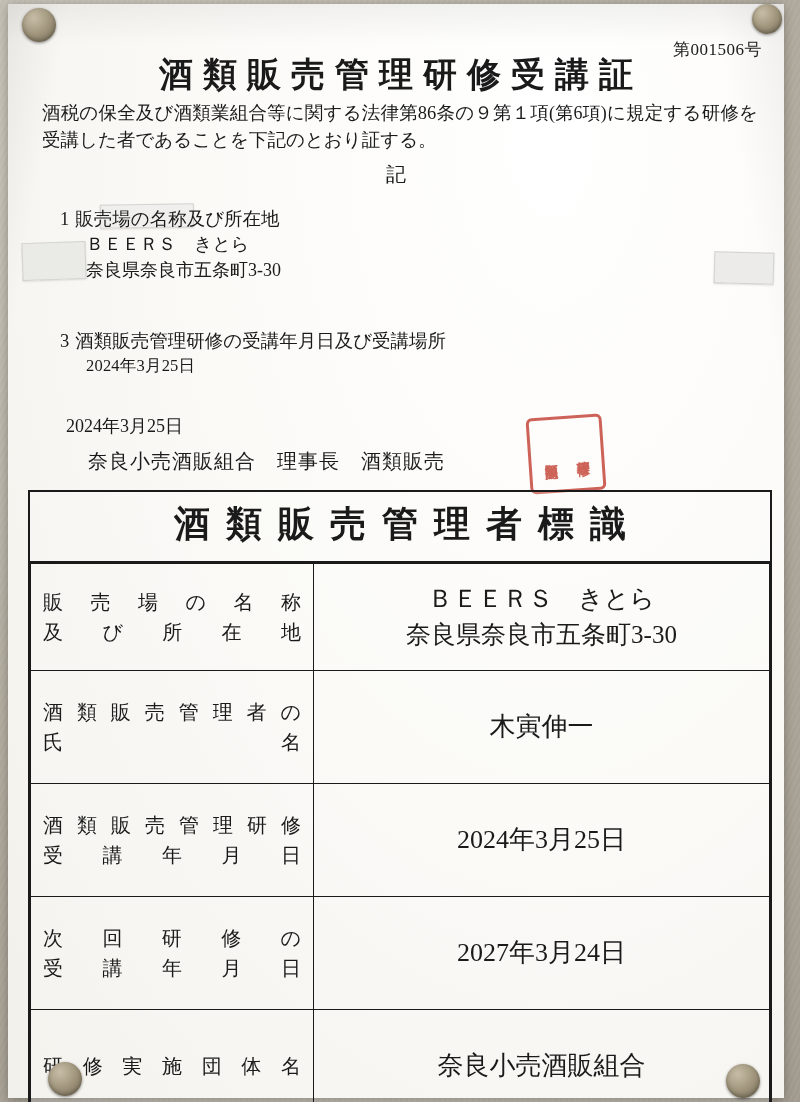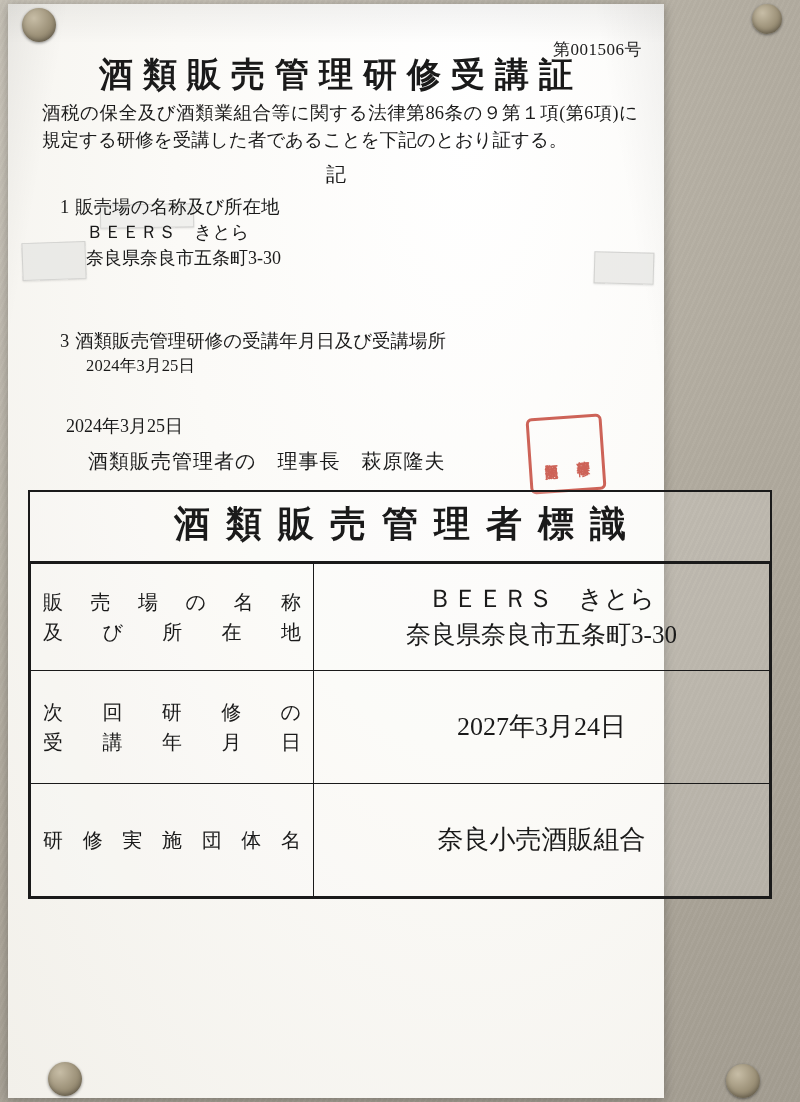--- a/index.html
+++ b/index.html
@@ -30,21 +30,21 @@
     background:
       repeating-linear-gradient(115deg, rgba(255,255,255,0.035) 0 2px, rgba(0,0,0,0.02) 2px 5px);
     opacity:.7;
   }
 
   
   #paper {
     position: absolute;
     left: 8px;
     top: 4px;
-    width: 656px;
+    width: 776px;
     height: 1094px;
     background:
       radial-gradient(ellipse at 70% 12%, #ffffff 0%, #fbfaf7 45%, #f2f0ea 100%);
     box-shadow: 0 2px 10px rgba(0,0,0,0.28);
   }
   #paper::before{
     
     content:"";
     position:absolute;
     inset:0;
@@ -120,21 +120,21 @@
     font-size: 18.5px;
     line-height: 1.42;
   }
   .item .num { margin-right: 6px; }
   .item .sub {
     display: block;
     padding-left: 26px;
     font-size: 18px;
   }
   .item .sub.small { font-size: 16.5px; letter-spacing: .2px; }
-  #item1 { top: 190px; }
+  #item1 { top: 202px; }
   #item2 { top: 264px; }
   #item3 { top: 324px; }
 
   #date-line {
     position: absolute;
     left: 58px;
     top: 410px;
     font-size: 18px;
   }
   #issuer-line {
@@ -243,21 +243,21 @@
     <span class="sub">奈良県奈良市五条町3-30</span>
   </div>
 
 
   <div class="item" id="item3">
     <span class="num">3</span><span>酒類販売管理研修の受講年月日及び受講場所</span>
     <span class="sub small">2024年3月25日</span>
   </div>
 
   <div id="date-line">2024年3月25日</div>
-  <div id="issuer-line">酒類販売管理者の　理事長　萩原隆夫</div>
+  <div id="issuer-line">奈良小売酒販組合　理事長　酒類販売</div>
 
   <div id="seal">
     <span>酒類販売</span>
     <span>管理研修</span>
   </div>
 
   <div id="board">
     <div id="board-title">酒類販売管理者標識</div>
     <table>
       <tbody>
@@ -266,20 +266,38 @@
             <span class="ln">販売場の名称</span>
             <span class="ln">及び所在地</span>
           </td>
           <td class="val">
             <span class="big l1">ＢＥＥＲＳ　きとら</span>
             <span class="big l2">奈良県奈良市五条町3-30</span>
           </td>
         </tr>
         <tr class="row-mid">
           <td class="lbl">
+            <span class="ln">酒類販売管理者の</span>
+            <span class="ln">氏　　　　名</span>
+          </td>
+          <td class="val">
+            <span class="big">木寅伸一</span>
+          </td>
+        </tr>
+        <tr class="row-mid">
+          <td class="lbl">
+            <span class="ln">酒類販売管理研修</span>
+            <span class="ln">受講年月日</span>
+          </td>
+          <td class="val">
+            <span class="big">2024年3月25日</span>
+          </td>
+        </tr>
+        <tr class="row-mid">
+          <td class="lbl">
             <span class="ln">次回研修の</span>
             <span class="ln">受講年月日</span>
           </td>
           <td class="val">
             <span class="big">2027年3月24日</span>
           </td>
         </tr>
         <tr class="row-mid">
           <td class="lbl">
             <span class="ln">研修実施団体名</span>

